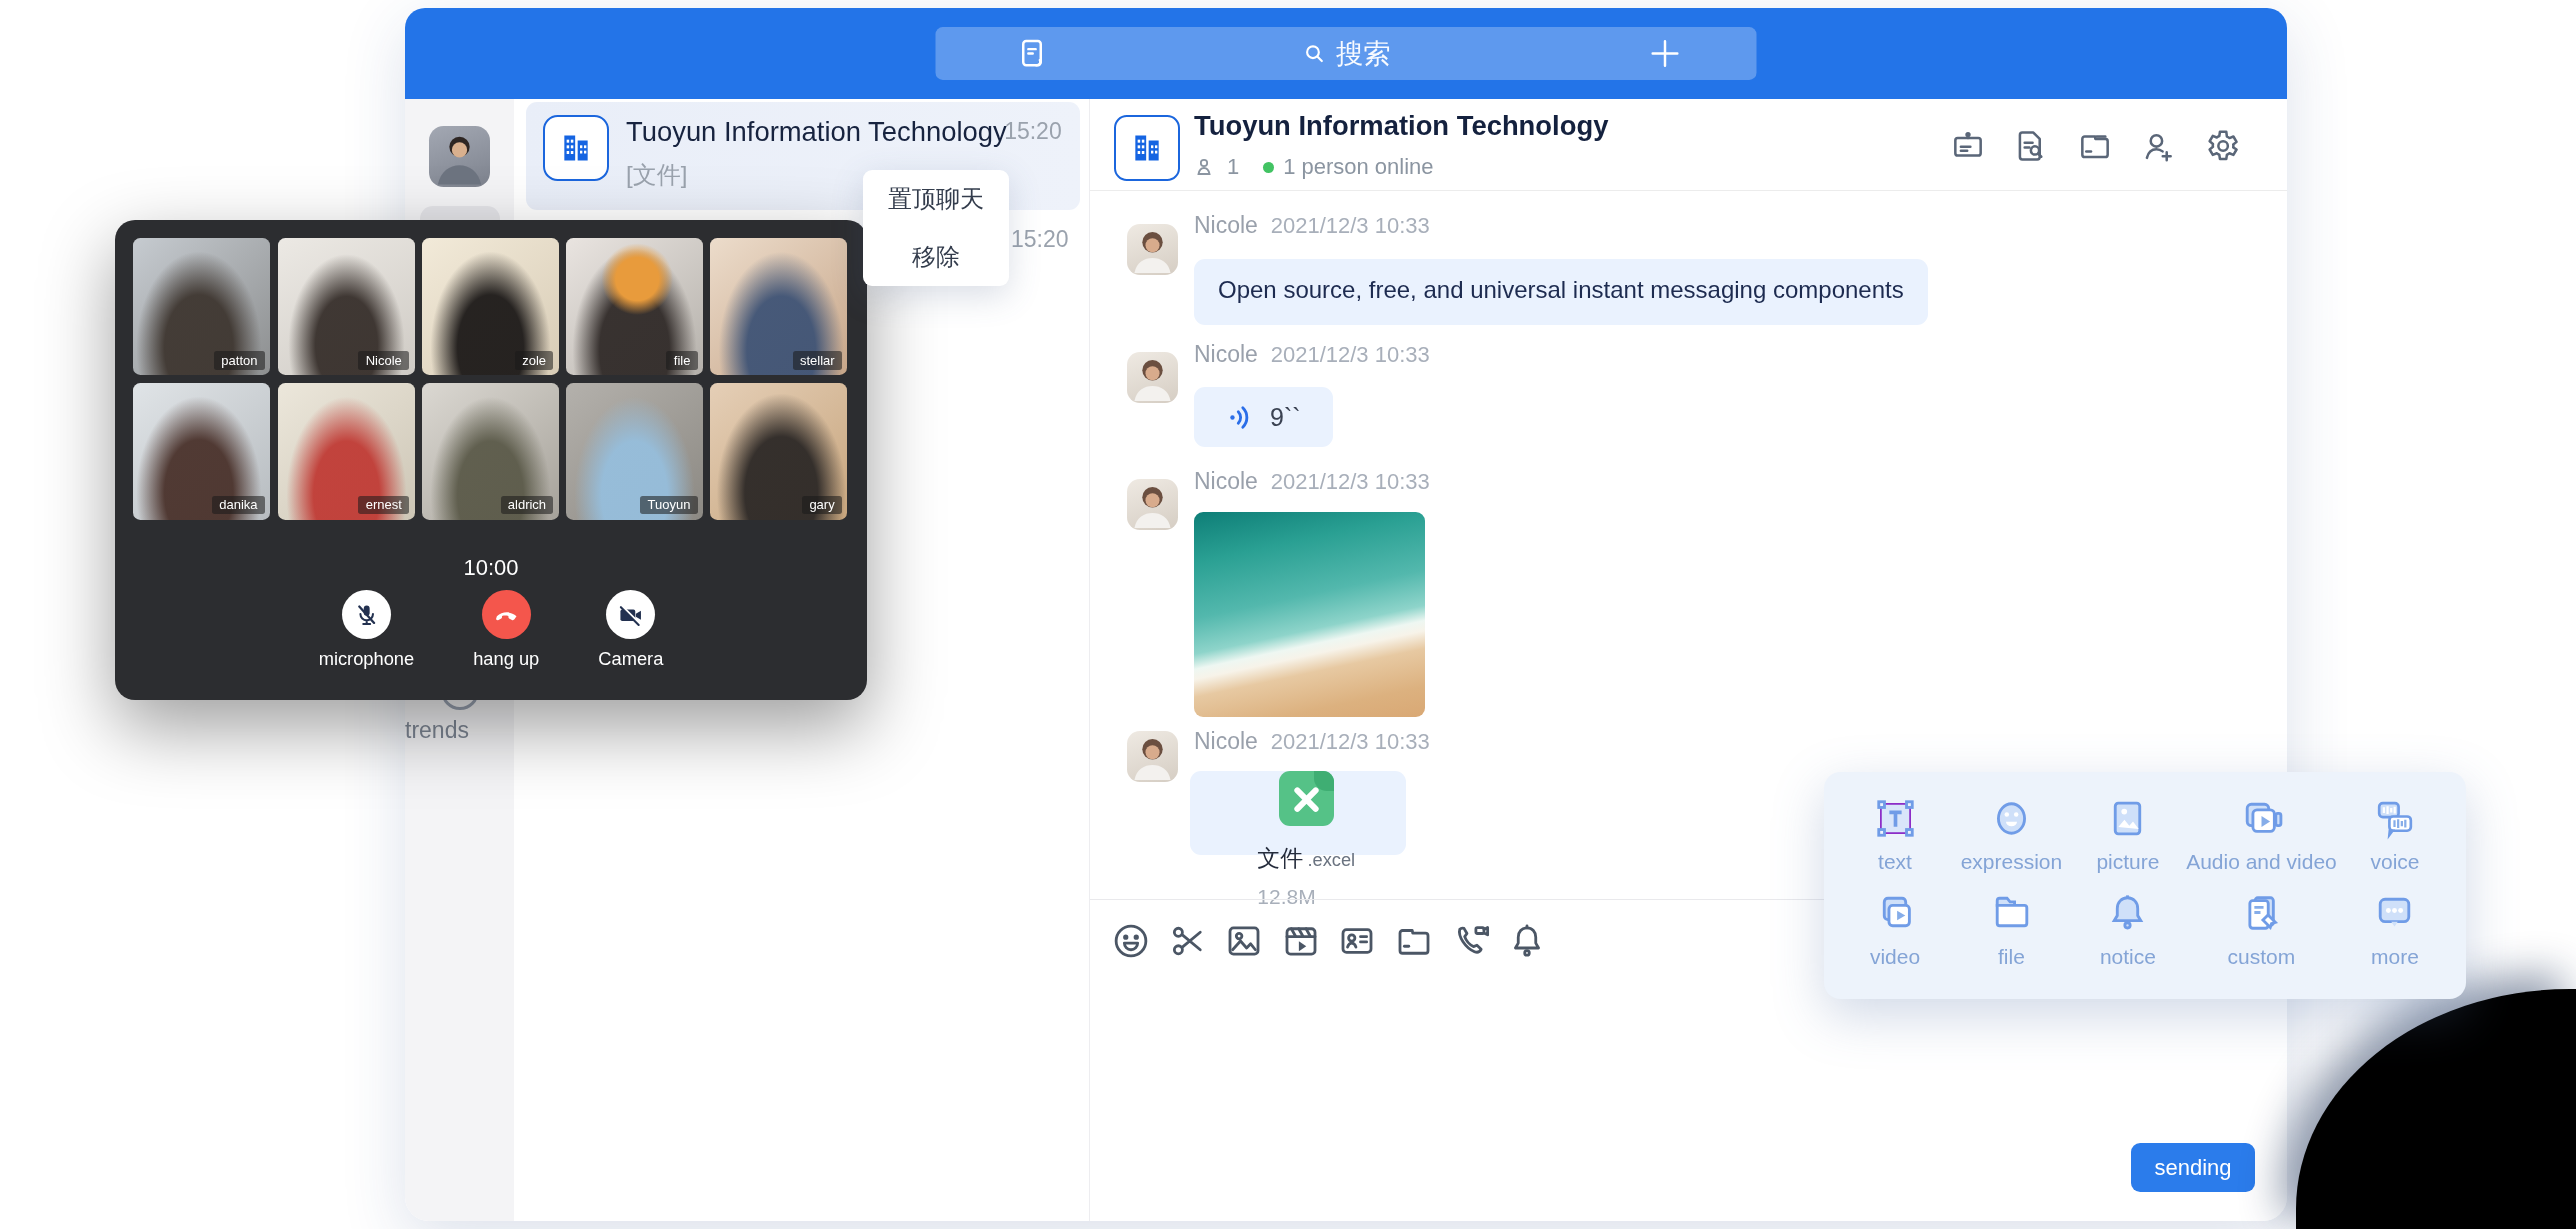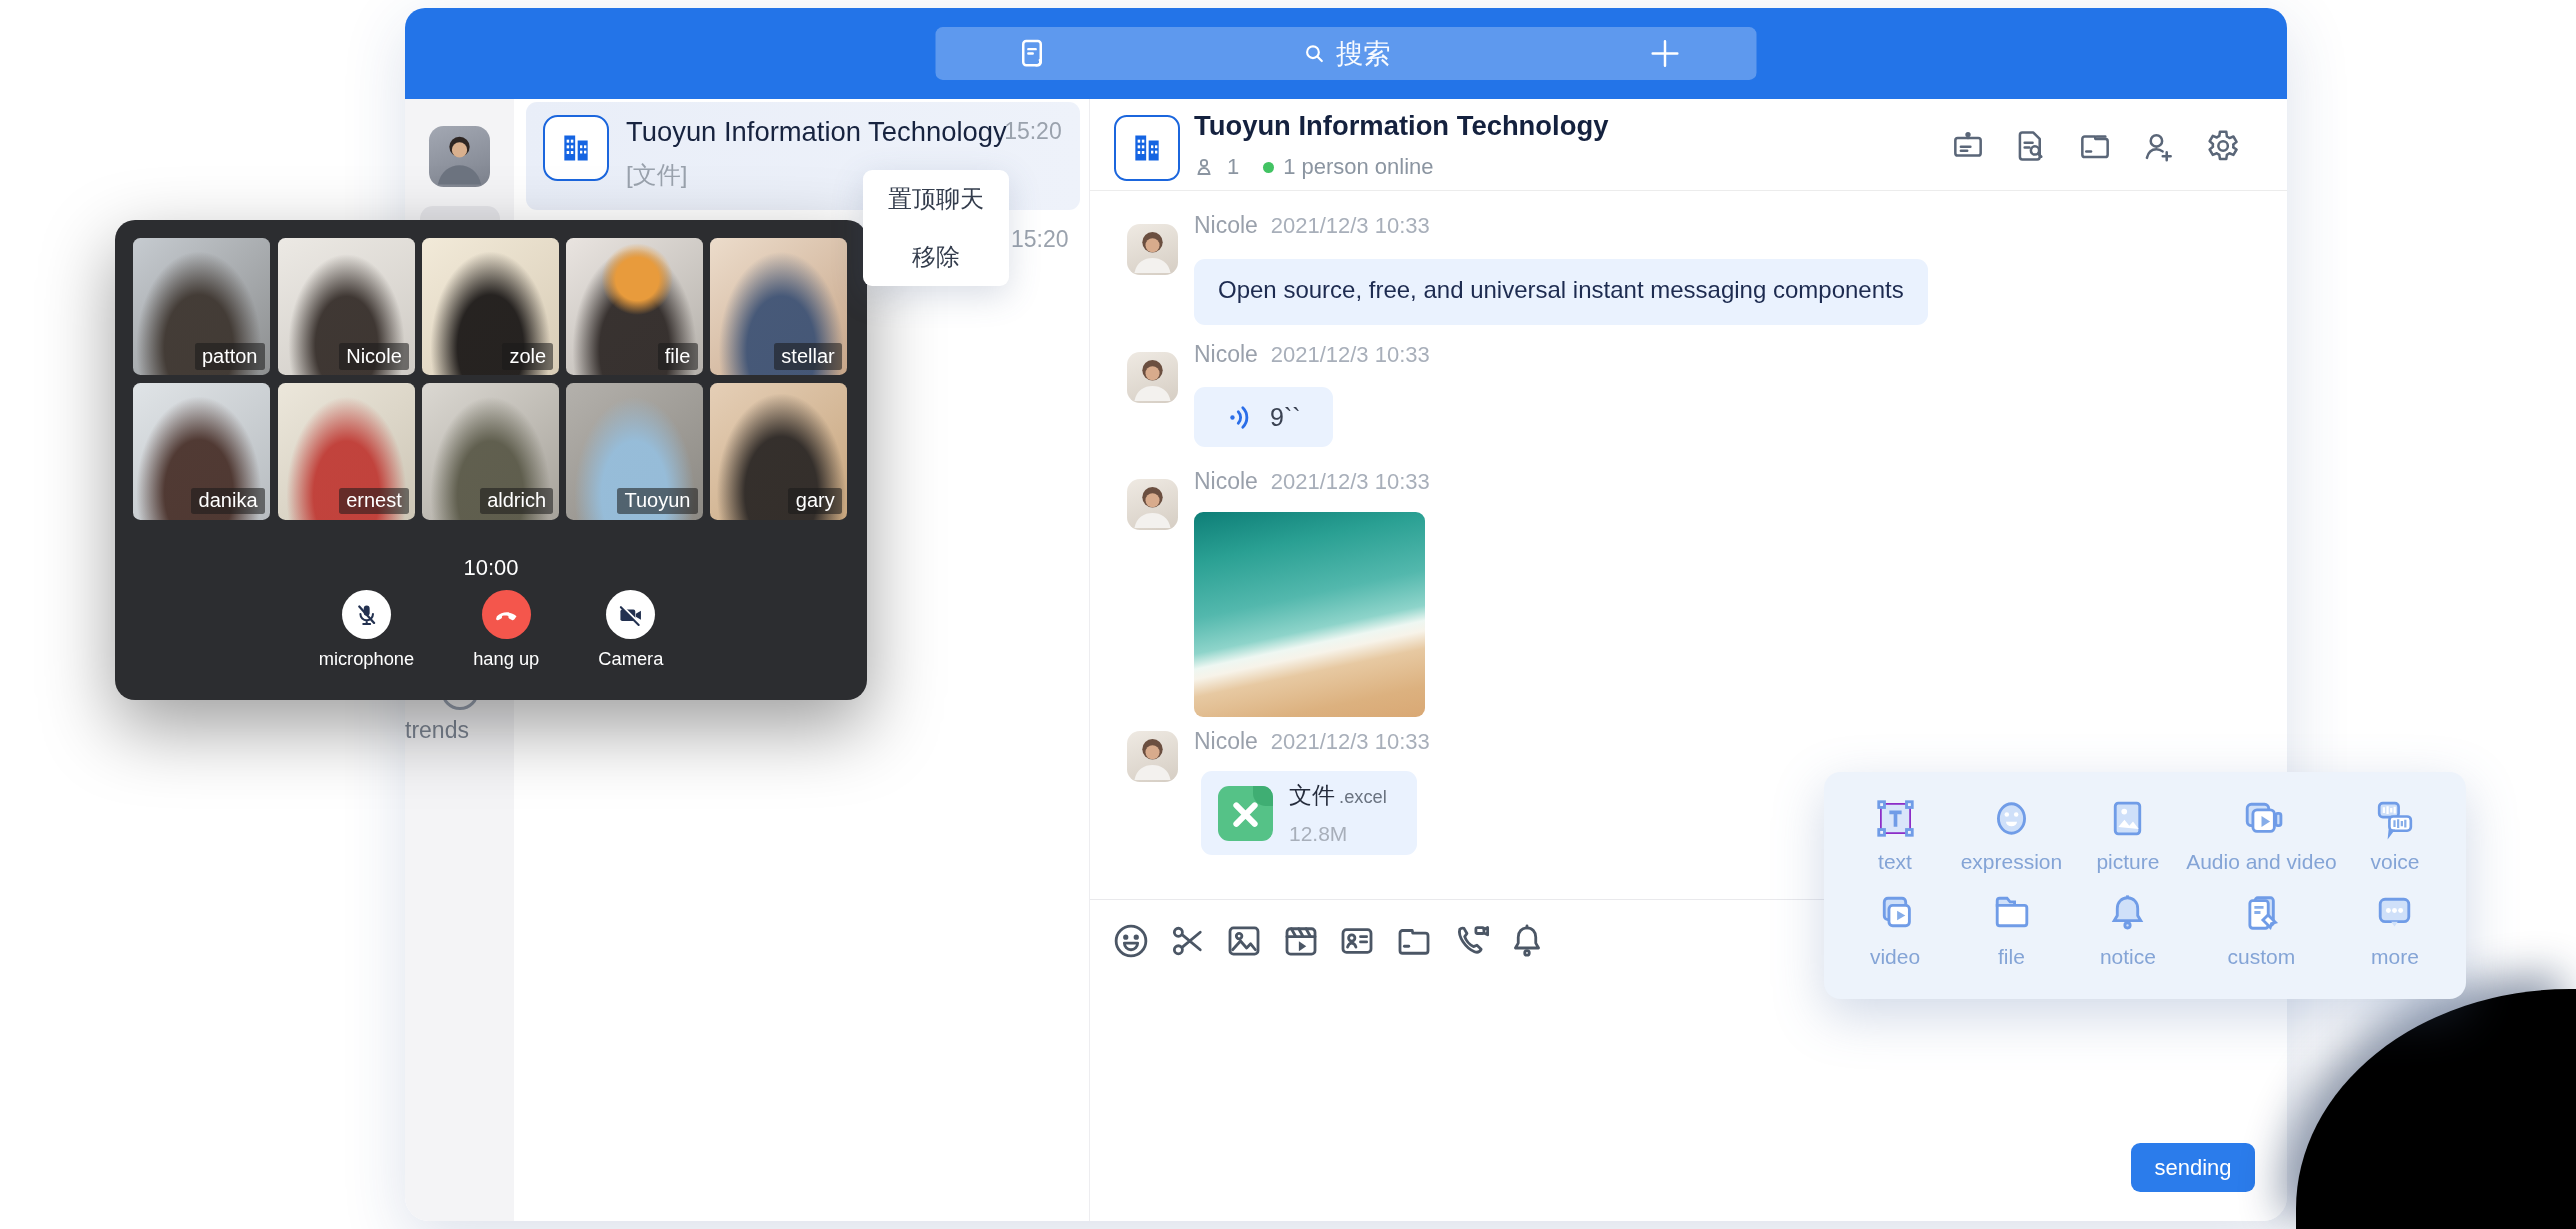--- a/index.html
+++ b/index.html
@@ -92,21 +92,21 @@
     border-radius:9.1px; box-shadow:0 9.1px 33px rgba(70,90,130,.20); z-index:50; overflow:hidden; }
   .ctx-item { height:58px; line-height:58px; text-align:center; font-size:24px; color:#333c4c; cursor:pointer; }
 
   
   .call { position:absolute; left:115px; top:220px; width:752px; height:480px; background:#2c2d30;
     border-radius:20px; box-shadow:0 27.4px 73px rgba(0,0,0,.38); z-index:40; }
   .vgrid { position:absolute; left:18.3px; top:18.3px; width:715px; display:grid;
     grid-template-columns:repeat(5,137px); grid-auto-rows:137px; gap:7.3px; }
   .tile { position:relative; border-radius:7.3px; overflow:hidden; }
   .tag { position:absolute; right:5.5px; bottom:5.5px; background:rgba(25,25,25,.55); color:#fff;
-    font-size:20px; padding:1.8px 7.3px; border-radius:2.7px; }
+    font-size:13px; padding:1.8px 7.3px; border-radius:2.7px; }
   .t1{background:radial-gradient(ellipse at 48% 80%,rgba(62,54,48,.95) 0 34%,transparent 62%),linear-gradient(135deg,#c6cbd0,#8d8f90);}
   .t2{background:radial-gradient(ellipse at 50% 78%,rgba(46,38,34,.9) 0 32%,transparent 60%),linear-gradient(150deg,#ece9e4,#cfcbc5);}
   .t3{background:radial-gradient(ellipse at 50% 80%,rgba(28,25,24,.95) 0 34%,transparent 62%),linear-gradient(140deg,#f2ead9,#d8ccb6);}
   .t4{background:radial-gradient(circle at 52% 30%,#e89b3c 0 18%,transparent 30%),radial-gradient(ellipse at 50% 82%,rgba(48,42,40,.95) 0 36%,transparent 64%),linear-gradient(140deg,#e9e4e0,#b5b1ab);}
   .t5{background:radial-gradient(ellipse at 52% 82%,rgba(58,80,116,.92) 0 34%,transparent 62%),linear-gradient(140deg,#ecdccb,#c7a689);}
   .t6{background:radial-gradient(ellipse at 48% 80%,rgba(70,45,38,.92) 0 34%,transparent 62%),linear-gradient(140deg,#e0e4e7,#b7bcc0);}
   .t7{background:radial-gradient(ellipse at 50% 82%,rgba(192,59,53,.95) 0 34%,transparent 62%),linear-gradient(140deg,#ece7db,#cdc6b6);}
   .t8{background:radial-gradient(ellipse at 50% 82%,rgba(88,87,70,.92) 0 34%,transparent 62%),linear-gradient(140deg,#dbd8d2,#a6a29a);}
   .t9{background:radial-gradient(ellipse at 50% 82%,rgba(150,190,220,.95) 0 34%,transparent 62%),linear-gradient(140deg,#b4b1ac,#8c8983);}
   .t10{background:radial-gradient(ellipse at 52% 80%,rgba(44,40,38,.95) 0 36%,transparent 64%),linear-gradient(140deg,#e5cfb7,#c7a57d);}
@@ -322,21 +322,21 @@
         <svg viewBox="0 0 24 24">
             <circle cx="12" cy="8.6" r="4.8" fill="#6b4f40"></circle>
             <circle cx="12" cy="10" r="3.3" fill="#d8ab8c"></circle>
             <path d="M3.5 23c1-5 4.6-7 8.5-7s7.5 2 8.5 7z" fill="#f3f1ee"></path>
           </svg>
       </div>
       <div class="mrow" style="left:104px; top:629px;">
         <span class="mname">Nicole</span>
         <span class="mtime">2021/12/3 10:33</span>
       </div>
-      <div class="bubble b-file" style="left:111px; top:672px;">
+      <div class="bubble b-file" style="left:100px; top:672px;flex-direction:column;">
         <span class="xls">
           <svg viewBox="0 0 24 24">
               <path d="M8 8.5l8 8M16 8.5l-8 8" stroke="#fff" stroke-width="2.6" stroke-linecap="round"></path>
             </svg>
         </span>
         <span>
           <span class="f-name">文件</span>
           <span class="f-ext">.excel</span>
           <span class="f-size" style="display:block;">12.8M</span>
         </span>

